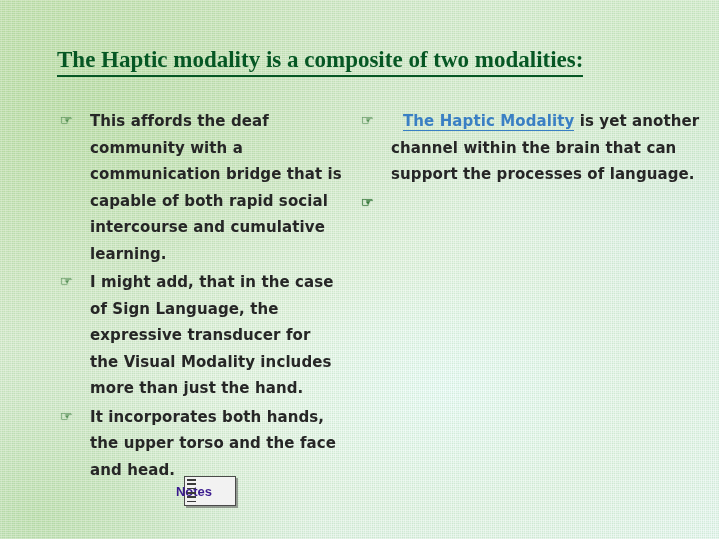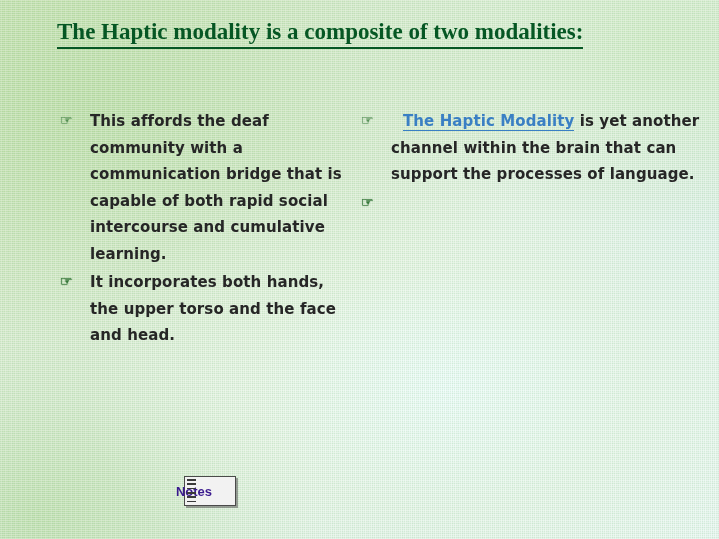--- a/index.html
+++ b/index.html
@@ -52,20 +52,21 @@
     font-weight: bold;
     font-size: 23px;
     line-height: 30px;
     color: #065724;
     letter-spacing: 0px;
     white-space: nowrap;
     display: inline-block;
     border-bottom: 2px solid #065724;
     padding-bottom: 0px;
     margin-bottom: 2px;
+    margin-top: 28px;
   }
 
   
   #columns {
     position: absolute;
     left: 0;
     top: 108px;
     width: 719px;
     display: flex;
     flex-direction: row;
@@ -168,20 +169,21 @@
 
     <div class="column" id="col-left">
 
       <div class="bullet-item">
         <span class="bullet-glyph">☞</span>
         <span class="bullet-text"><span>This affords the deaf community  with a communication bridge that is capable of both rapid social intercourse and cumulative learning.</span></span>
       </div>
 
       <div class="bullet-item">
         <span class="bullet-glyph">☞</span>
+        <span class="bullet-text"><span>I might add, that in the case of Sign Language, the expressive transducer for the Visual Modality includes more than just the hand.</span></span>
       </div>
 
       <div class="bullet-item">
         <span class="bullet-glyph">☞</span>
         <span class="bullet-text"><span>It incorporates both hands, the upper torso and the face and head.</span></span>
       </div>
 
     </div>
 
     <div class="column" id="col-right">

